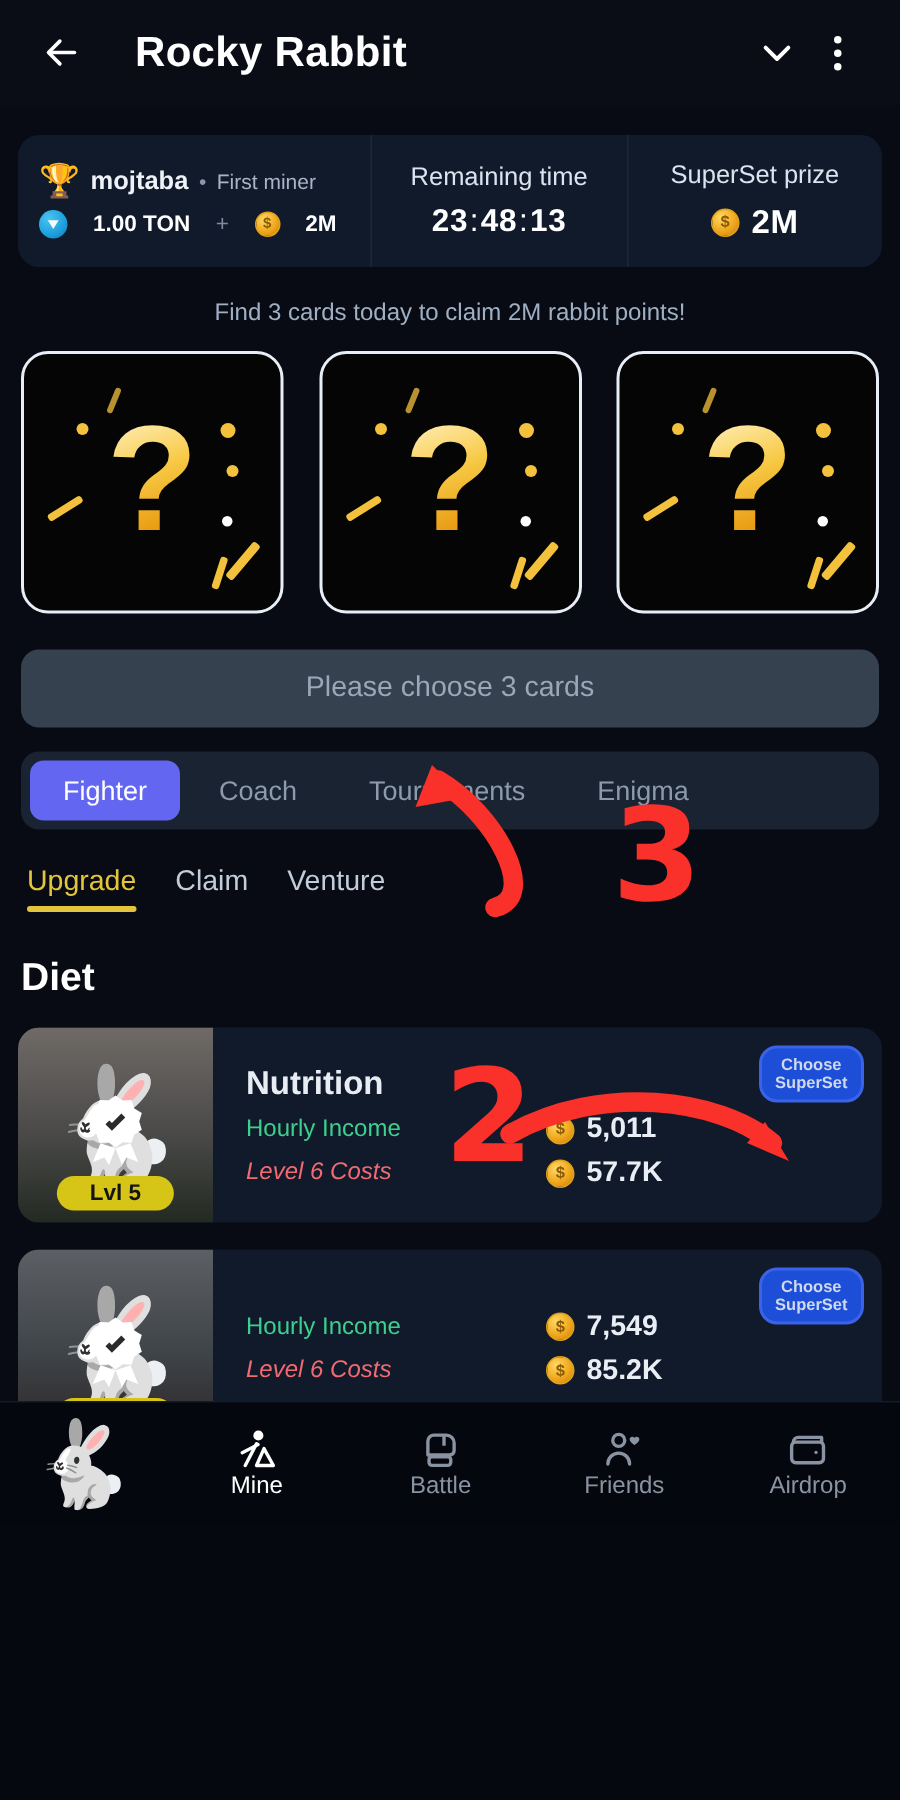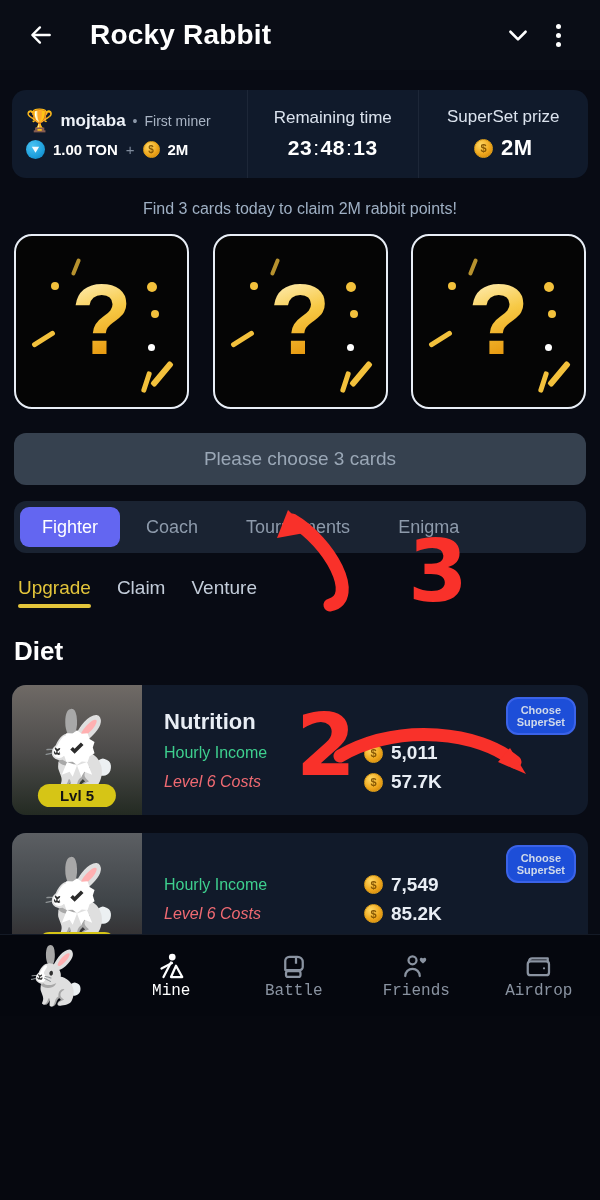--- a/index.html
+++ b/index.html
@@ -67,21 +67,21 @@
     flex: 1;
     align-items: center;
     gap: 8px;
     border-right: 1px solid #1d2738;
   }
   .stat-last { flex: 1; align-items: center; gap: 8px; }
   .miner-line { display: flex; align-items: center; gap: 7px; }
   .miner-name { color: #eef2f8; font-size: 17px; font-weight: bold; }
   .miner-sep { color: #8b97a8; font-size: 14px; }
   .miner-role { color: #a9b4c4; font-size: 14px; }
-  .reward-line { display: flex; align-items: center; gap: 8px; }
+  .reward-line { display: flex; align-items: center; gap: 17px; }
   .reward-text { color: #ffffff; font-size: 15px; font-weight: bold; }
   .plus { color: #7f8b9c; font-size: 15px; }
   .stat-label { color: #dbe3ee; font-size: 17px; }
   .stat-value { color: #ffffff; font-size: 21px; font-weight: bold; letter-spacing: .5px; }
   .stat-value .cl { color: #ffffff; font-weight: normal; margin: 0 1px; }
   .prize-line { display: flex; align-items: center; gap: 8px; }
   .prize-line .stat-value { font-size: 22px; }
 
   .coin {
     width: 19px; height: 19px; border-radius: 50%;
@@ -319,21 +319,20 @@
     display: flex; align-items: center; justify-content: center;
     font-size: 56px;
     line-height: 1;
   }
   .nav-items { flex: 1; display: flex; align-items: center; }
   .nav-item {
     flex: 1;
     display: flex; flex-direction: column; align-items: center; gap: 0;
     color: #8a93a1;
     cursor: pointer;
-    font-family: Liberation Mono, monospace;
   }
   .nav-item.active { color: #ffffff; }
   .nav-item svg { width: 30px; height: 30px; }
   .nav-label { font-size: 16px; }
 
   
   .anno { position: absolute; pointer-events: none; }
   .anno-num {
     color: #f9312a;
     font-weight: bold;

